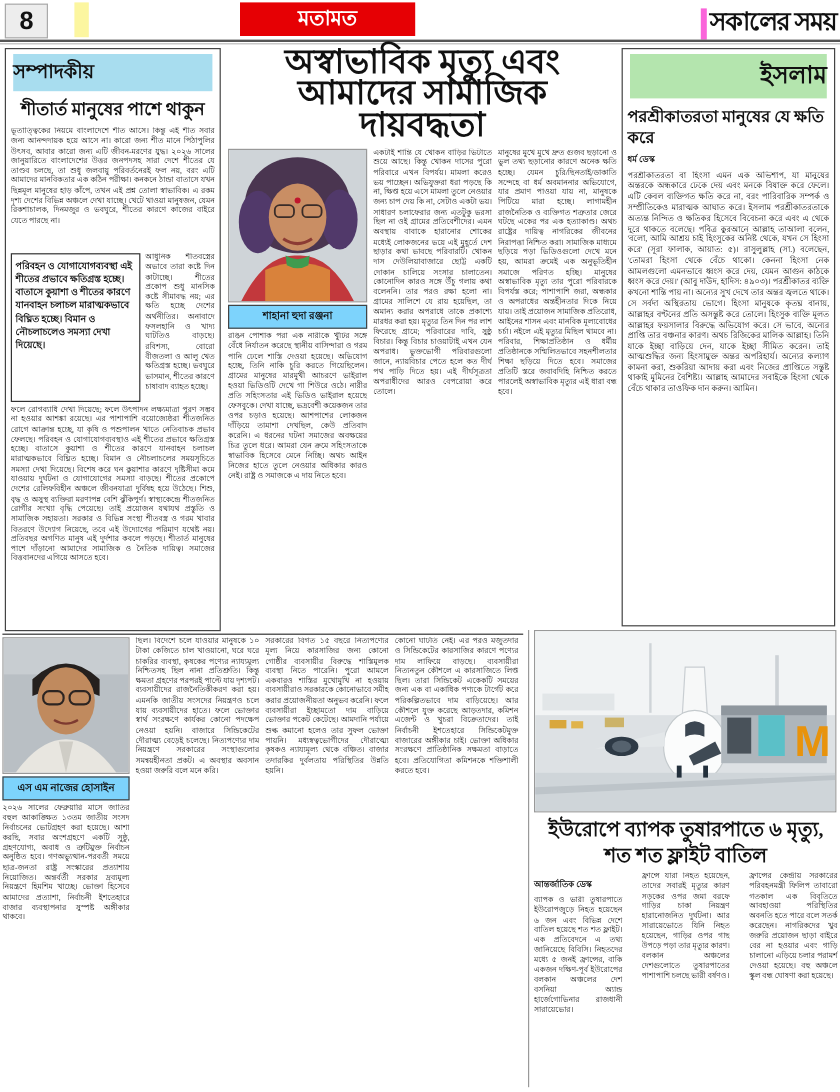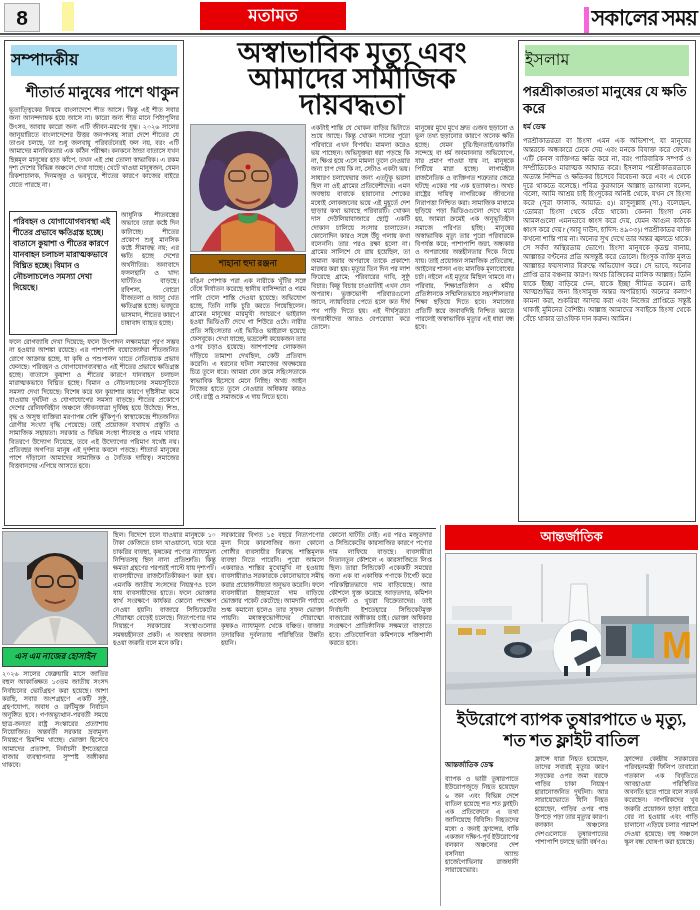--- a/index.html
+++ b/index.html
@@ -18,36 +18,36 @@
   .pinkbar{width:5px;height:26px;background:#fa64da;}
   .logotext{font-size:21px;font-weight:bold;letter-spacing:-1px;}
   .rule1{left:0;top:33px;width:700px;height:0;border-top:2px solid #555;}
   .rule2{left:0;top:36px;width:700px;height:0;border-top:1px solid #bbb;}
   
   .j{text-align:justify;font-size:6.4px;line-height:8.3px;overflow:hidden;}
   .byline{font-size:7px;font-weight:bold;margin:4px 0;}
   
   .edbox{left:4px;top:40px;width:180px;height:486px;border:1px solid #444;padding:4px;box-sizing:border-box;}
   .edhead{background:#a8ddef;font-size:16px;font-weight:bold;text-align:left;padding:2px 0;margin:0 2px;}
-  .edheadline{font-size:14.5px;font-weight:bold;text-align:right;line-height:18px;margin:7px 0 5px;}
+  .edheadline{font-size:14.5px;font-weight:bold;text-align:center;line-height:18px;margin:7px 0 5px;}
   .quoterow{display:flex;gap:4px;margin:3px 0;}
   .quotebox{border:1px solid #333;width:108px;box-sizing:border-box;padding:4px 3px;
             font-size:7.8px;line-height:11px;font-weight:bold;}
   .sidetext{flex:1;}
   
   .mainart{left:190px;top:38px;width:324px;height:490px;}
   .mainheadline{font-size:28px;font-weight:bold;text-align:center;line-height:26px;margin:2px 12px 6px;}
   .maincols{display:flex;gap:5px;}
-  .namebar{border:1px solid #444;background:#a16207;font-size:8.5px;font-weight:bold;
+  .namebar{border:1px solid #444;background:#7dd3fc;font-size:8.5px;font-weight:bold;
            text-align:center;padding:2px 0;margin:2px 0 3px;}
-  .namebar.white{background:#22c55e;font-style:italic;}
+  .namebar.white{background:#7dd3fc;}
   .photo{display:block;border:1px solid #999;}
   
   .islambox{left:518px;top:40px;width:178px;height:482px;border:1px solid #444;padding:4px;box-sizing:border-box;}
-  .islamhead{background:#b4e5ae;font-size:16px;font-weight:normal;text-align:left;padding:2px 0;margin:0 2px;}
+  .islamhead{background:#b4e5ae;font-size:20px;font-weight:bold;text-align:right;padding:2px 0;margin:0 2px;}
   .islamheadline{font-size:13.5px;font-weight:bold;text-align:left;line-height:17px;margin:7px 0 4px;}
   .islambody{font-size:6.8px;line-height:8.9px;text-align:justify;overflow:hidden;height:372px;}
   
   .electart{left:2px;top:528px;width:434px;height:378px;border-top:1px solid #333;padding-top:2px;box-sizing:border-box;}
   .electheadline{font-size:20px;font-weight:bold;text-align:center;line-height:25px;margin:2px 8px 6px;}
   .electcols{display:flex;gap:5px;}
   
   .intl{left:440px;top:525px;width:258px;height:381px;border-left:1px solid #999;padding-left:4px;box-sizing:border-box;}
   .intlbanner{background:#e60004;color:#fff;font-size:13px;font-weight:bold;text-align:center;
               padding:2px 0;margin-bottom:3px;}
@@ -130,21 +130,20 @@
         <div class="namebar white">এস এম নাজের হোসাইন</div>
         <div class="j" style="height:186px;">২০২৬ সালের ফেব্রুয়ারি মাসে জাতির বহুল আকাঙ্ক্ষিত ১৩তম জাতীয় সংসদ নির্বাচনের ভোটগ্রহণ করা হয়েছে। আশা করছি, সবার অংশগ্রহণে একটি সুষ্ঠু, গ্রহণযোগ্য, অবাধ ও ত্রুটিমুক্ত নির্বাচন অনুষ্ঠিত হবে। গণঅভ্যুত্থান-পরবর্তী সময়ে ছাত্র-জনতা রাষ্ট্র সংস্কারের প্রত্যাশায় নিয়োজিত। অন্তর্বর্তী সরকার দ্রব্যমূল্য নিয়ন্ত্রণে হিমশিম খাচ্ছে। ভোক্তা হিসেবে আমাদের প্রত্যাশা, নির্বাচনী ইশতেহারে বাজার ব্যবস্থাপনার সুস্পষ্ট অঙ্গীকার থাকবে।</div>
       </div>
       <div class="j" style="width:103px;height:322px;">ছিল। বিদেশে চলে যাওয়ার মানুষকে ১০ টাকা কেজিতে চাল খাওয়ানো, ঘরে ঘরে চাকরির ব্যবস্থা, কৃষকের পণ্যের ন্যায্যমূল্য নিশ্চিতসহ ছিল নানা প্রতিশ্রুতি। কিন্তু ক্ষমতা গ্রহণের পরপরই পাল্টে যায় দৃশ্যপট। ব্যবসায়ীদের রাজনৈতিকীকরণ করা হয়। এমনকি জাতীয় সংসদের নিয়ন্ত্রণও চলে যায় ব্যবসায়ীদের হাতে। ফলে ভোক্তার স্বার্থ সংরক্ষণে কার্যকর কোনো পদক্ষেপ নেওয়া হয়নি। বাজারে সিন্ডিকেটের দৌরাত্ম্য বেড়েই চলেছে। নিত্যপণ্যের দাম নিয়ন্ত্রণে সরকারের সংস্থাগুলোর সমন্বয়হীনতা প্রকট। এ অবস্থার অবসান হওয়া জরুরি বলে মনে করি।</div>
       <div class="j" style="width:103px;height:322px;">সরকারের বিগত ১৫ বছরে নিত্যপণ্যের মূল্য নিয়ে কারসাজির জন্য কোনো গোষ্ঠীর ব্যবসায়ীর বিরুদ্ধে শাস্তিমূলক ব্যবস্থা নিতে পারেনি। পুরো আমলে একবারও শাস্তির মুখোমুখি না হওয়ায় ব্যবসায়ীরাও সরকারকে কোনোভাবে সমীহ করার প্রয়োজনীয়তা অনুভব করেনি। ফলে ব্যবসায়ীরা ইচ্ছামতো দাম বাড়িয়ে ভোক্তার পকেট কেটেছে। আমদানি পর্যায়ে শুল্ক কমানো হলেও তার সুফল ভোক্তা পায়নি। মধ্যস্বত্বভোগীদের দৌরাত্ম্যে কৃষকও ন্যায্যমূল্য থেকে বঞ্চিত। বাজার তদারকির দুর্বলতায় পরিস্থিতির উন্নতি হয়নি।</div>
       <div class="j" style="width:103px;height:322px;">কোনো ঘাটতি নেই। এর পরও মজুতদার ও সিন্ডিকেটের কারসাজির কারণে পণ্যের দাম লাফিয়ে বাড়ছে। ব্যবসায়ীরা নিত্যনতুন কৌশলে এ কারসাজিতে লিপ্ত ছিল। তারা সিন্ডিকেট একেকটি সময়ের জন্য এক বা একাধিক পণ্যকে টার্গেট করে পরিকল্পিতভাবে দাম বাড়িয়েছে। আর কৌশলে যুক্ত করেছে আড়তদার, কমিশন এজেন্ট ও খুচরা বিক্রেতাদের। তাই নির্বাচনী ইশতেহারে সিন্ডিকেটমুক্ত বাজারের অঙ্গীকার চাই। ভোক্তা অধিকার সংরক্ষণে প্রাতিষ্ঠানিক সক্ষমতা বাড়াতে হবে। প্রতিযোগিতা কমিশনকে শক্তিশালী করতে হবে।</div>
     </div>
   </div>
 
   <div class="abs intl">
-    <div class="intlbanner">আন্তর্জাতিক</div>
     <svg class="photo" width="250" height="150" viewBox="0 0 250 150">
       <rect width="250" height="150" fill="#eceff1"></rect>
       <rect y="0" width="250" height="70" fill="#f2f4f5"></rect>
       <rect y="70" width="250" height="80" fill="#dde1e4"></rect>
       <rect x="6" y="52" width="60" height="14" fill="#e2e6e8"></rect>
       <rect x="200" y="20" width="3" height="48" fill="#cdd2d6"></rect>
       <rect x="95" y="10" width="2" height="58" fill="#cfd4d8"></rect>
       <rect x="12" y="74" width="14" height="7" fill="#d9a73c"></rect>
       <rect x="30" y="75" width="10" height="6" fill="#e0b34a"></rect>
       <rect x="58" y="72" width="16" height="8" fill="#ccb368"></rect>

